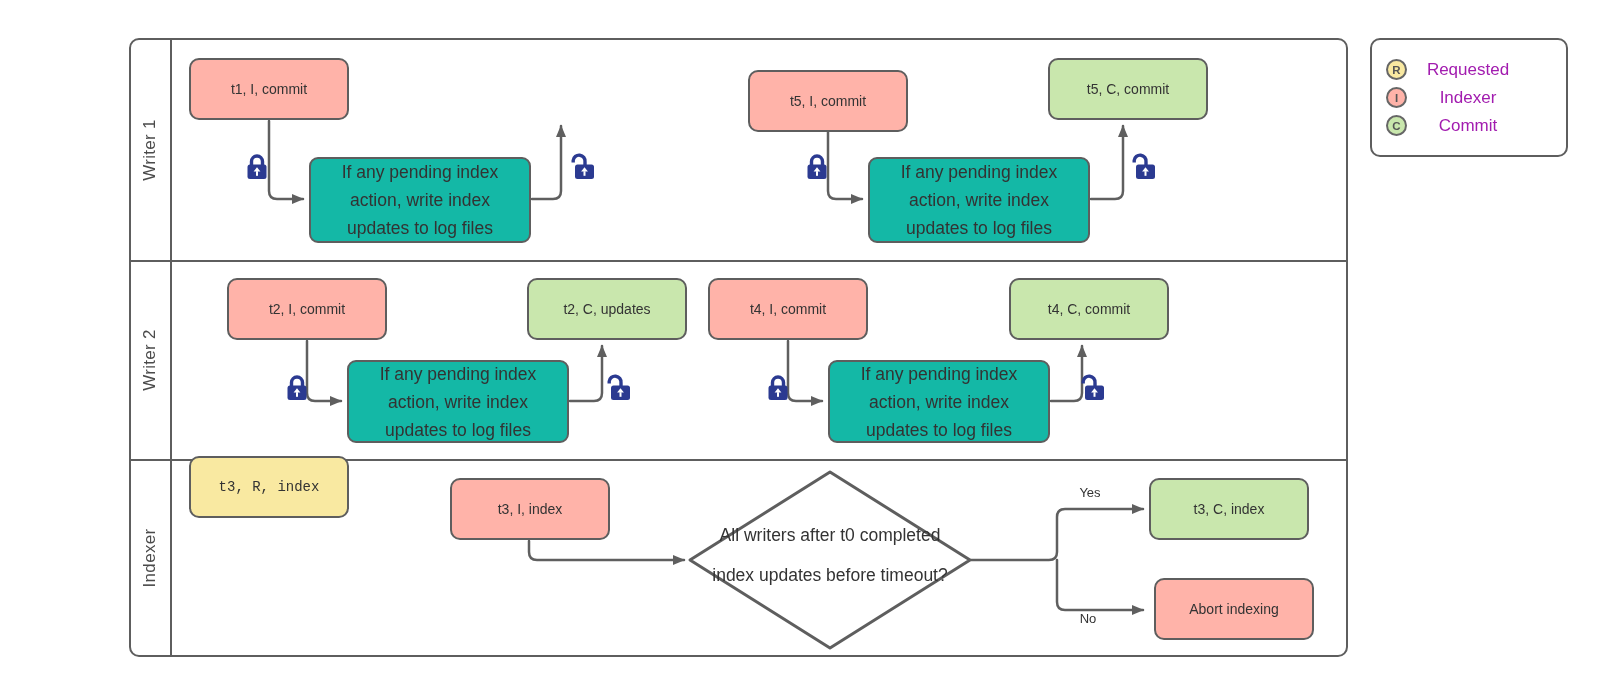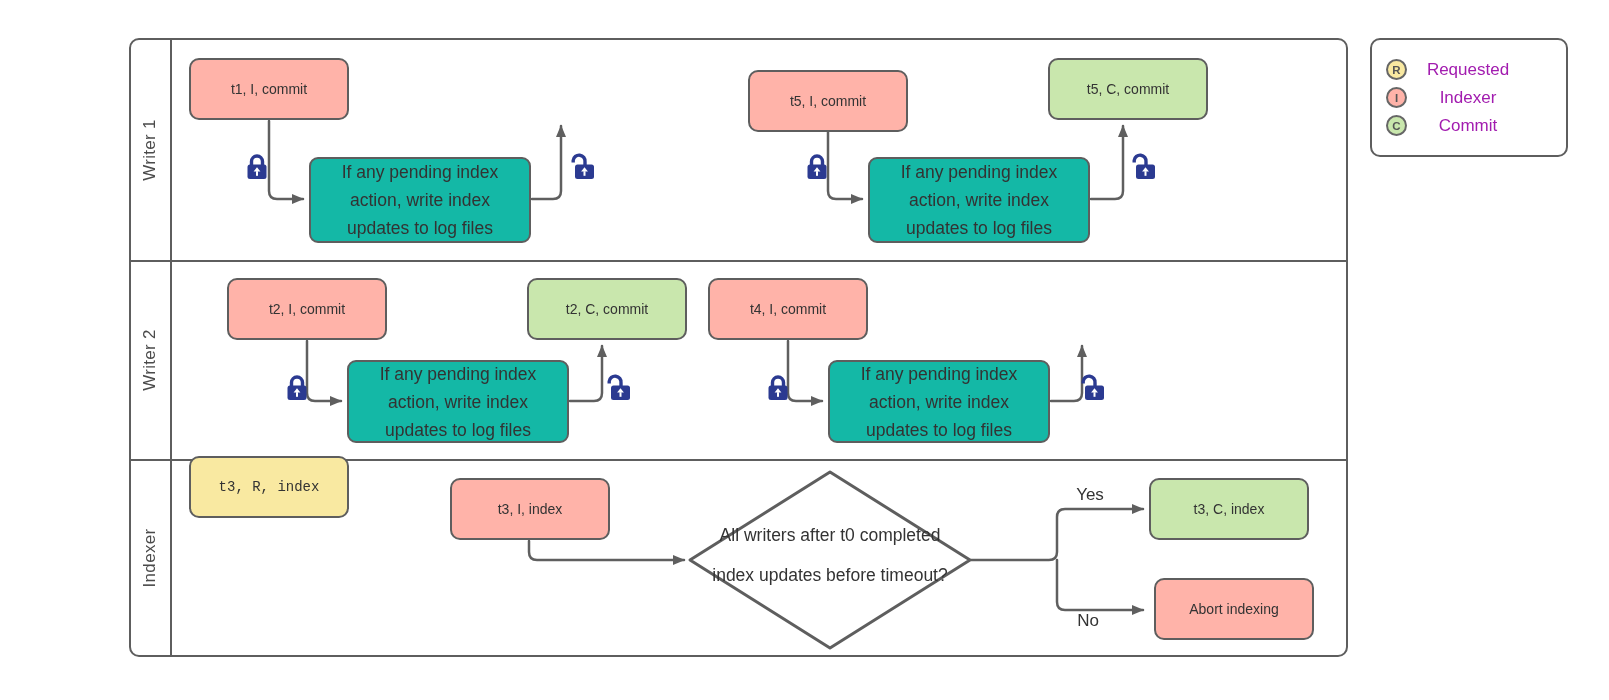--- a/index.html
+++ b/index.html
@@ -29,21 +29,21 @@
   .commit{background:#c9e7ad;}
   .proc{
     background:#14b8a6;border-radius:9px;width:222px;
     line-height:28px;font-size:17.5px;padding:0 6px;
   }
   .decision-text{
     position:absolute;left:710px;top:515px;width:240px;text-align:center;
     font-size:17.5px;line-height:40px;color:#333333;
   }
   .branch-label{
-    position:absolute;width:64px;text-align:center;font-size:17px;color:#333333;
+    position:absolute;width:64px;text-align:center;font-size:13px;color:#333333;
   }
   .legend{
     position:absolute;left:1370px;top:38px;width:198px;height:119px;
     border:2.5px solid #5e5e5e;border-radius:10px;box-sizing:border-box;
     display:flex;flex-direction:column;justify-content:center;padding:4px 0 4px 14px;
   }
   .legend-row{display:flex;align-items:center;height:28px;}
   .legend-chip{
     width:21px;height:21px;border-radius:50%;border:2px solid #666666;box-sizing:border-box;
     display:flex;align-items:center;justify-content:center;
@@ -140,23 +140,24 @@
   <div class="lane-label" style="top:558px;">Indexer</div>
 
   <div class="node state inflight" style="left:189px;top:58px;">t1, I, commit</div>
   <div class="node proc" style="left:309px;top:157px;height:86px;">If any pending index action, write index updates to log files</div>
   <div class="node state inflight" style="left:748px;top:70px;">t5, I, commit</div>
   <div class="node proc" style="left:868px;top:157px;height:86px;">If any pending index action, write index updates to log files</div>
   <div class="node state commit" style="left:1048px;top:58px;">t5, C, commit</div>
 
   <div class="node state inflight" style="left:227px;top:278px;">t2, I, commit</div>
   <div class="node proc" style="left:347px;top:360px;height:83px;">If any pending index action, write index updates to log files</div>
-  <div class="node state commit" style="left:527px;top:278px;">t2, C, commit</div>
+  <div class="node state commit" style="left:527px;top:278px;">t2, C, updates</div>
   <div class="node state inflight" style="left:708px;top:278px;">t4, I, commit</div>
   <div class="node proc" style="left:828px;top:360px;height:83px;">If any pending index action, write index updates to log files</div>
+  <div class="node state commit" style="left:1009px;top:278px;">t4, C, commit</div>
 
   <div class="node state requested" style="left:189px;top:456px;font-family:Liberation Mono, monospace;">t3, R, index</div>
   <div class="node state inflight" style="left:450px;top:478px;">t3, I, index</div>
   <div class="decision-text">All writers after t0 completed index updates before timeout?</div>
   <div class="branch-label" style="left:1058px;top:485px;">Yes</div>
   <div class="branch-label" style="left:1056px;top:611px;">No</div>
   <div class="node state commit" style="left:1149px;top:478px;">t3, C, index</div>
   <div class="node state inflight" style="left:1154px;top:578px;">Abort indexing</div>
 
   <div class="legend">

